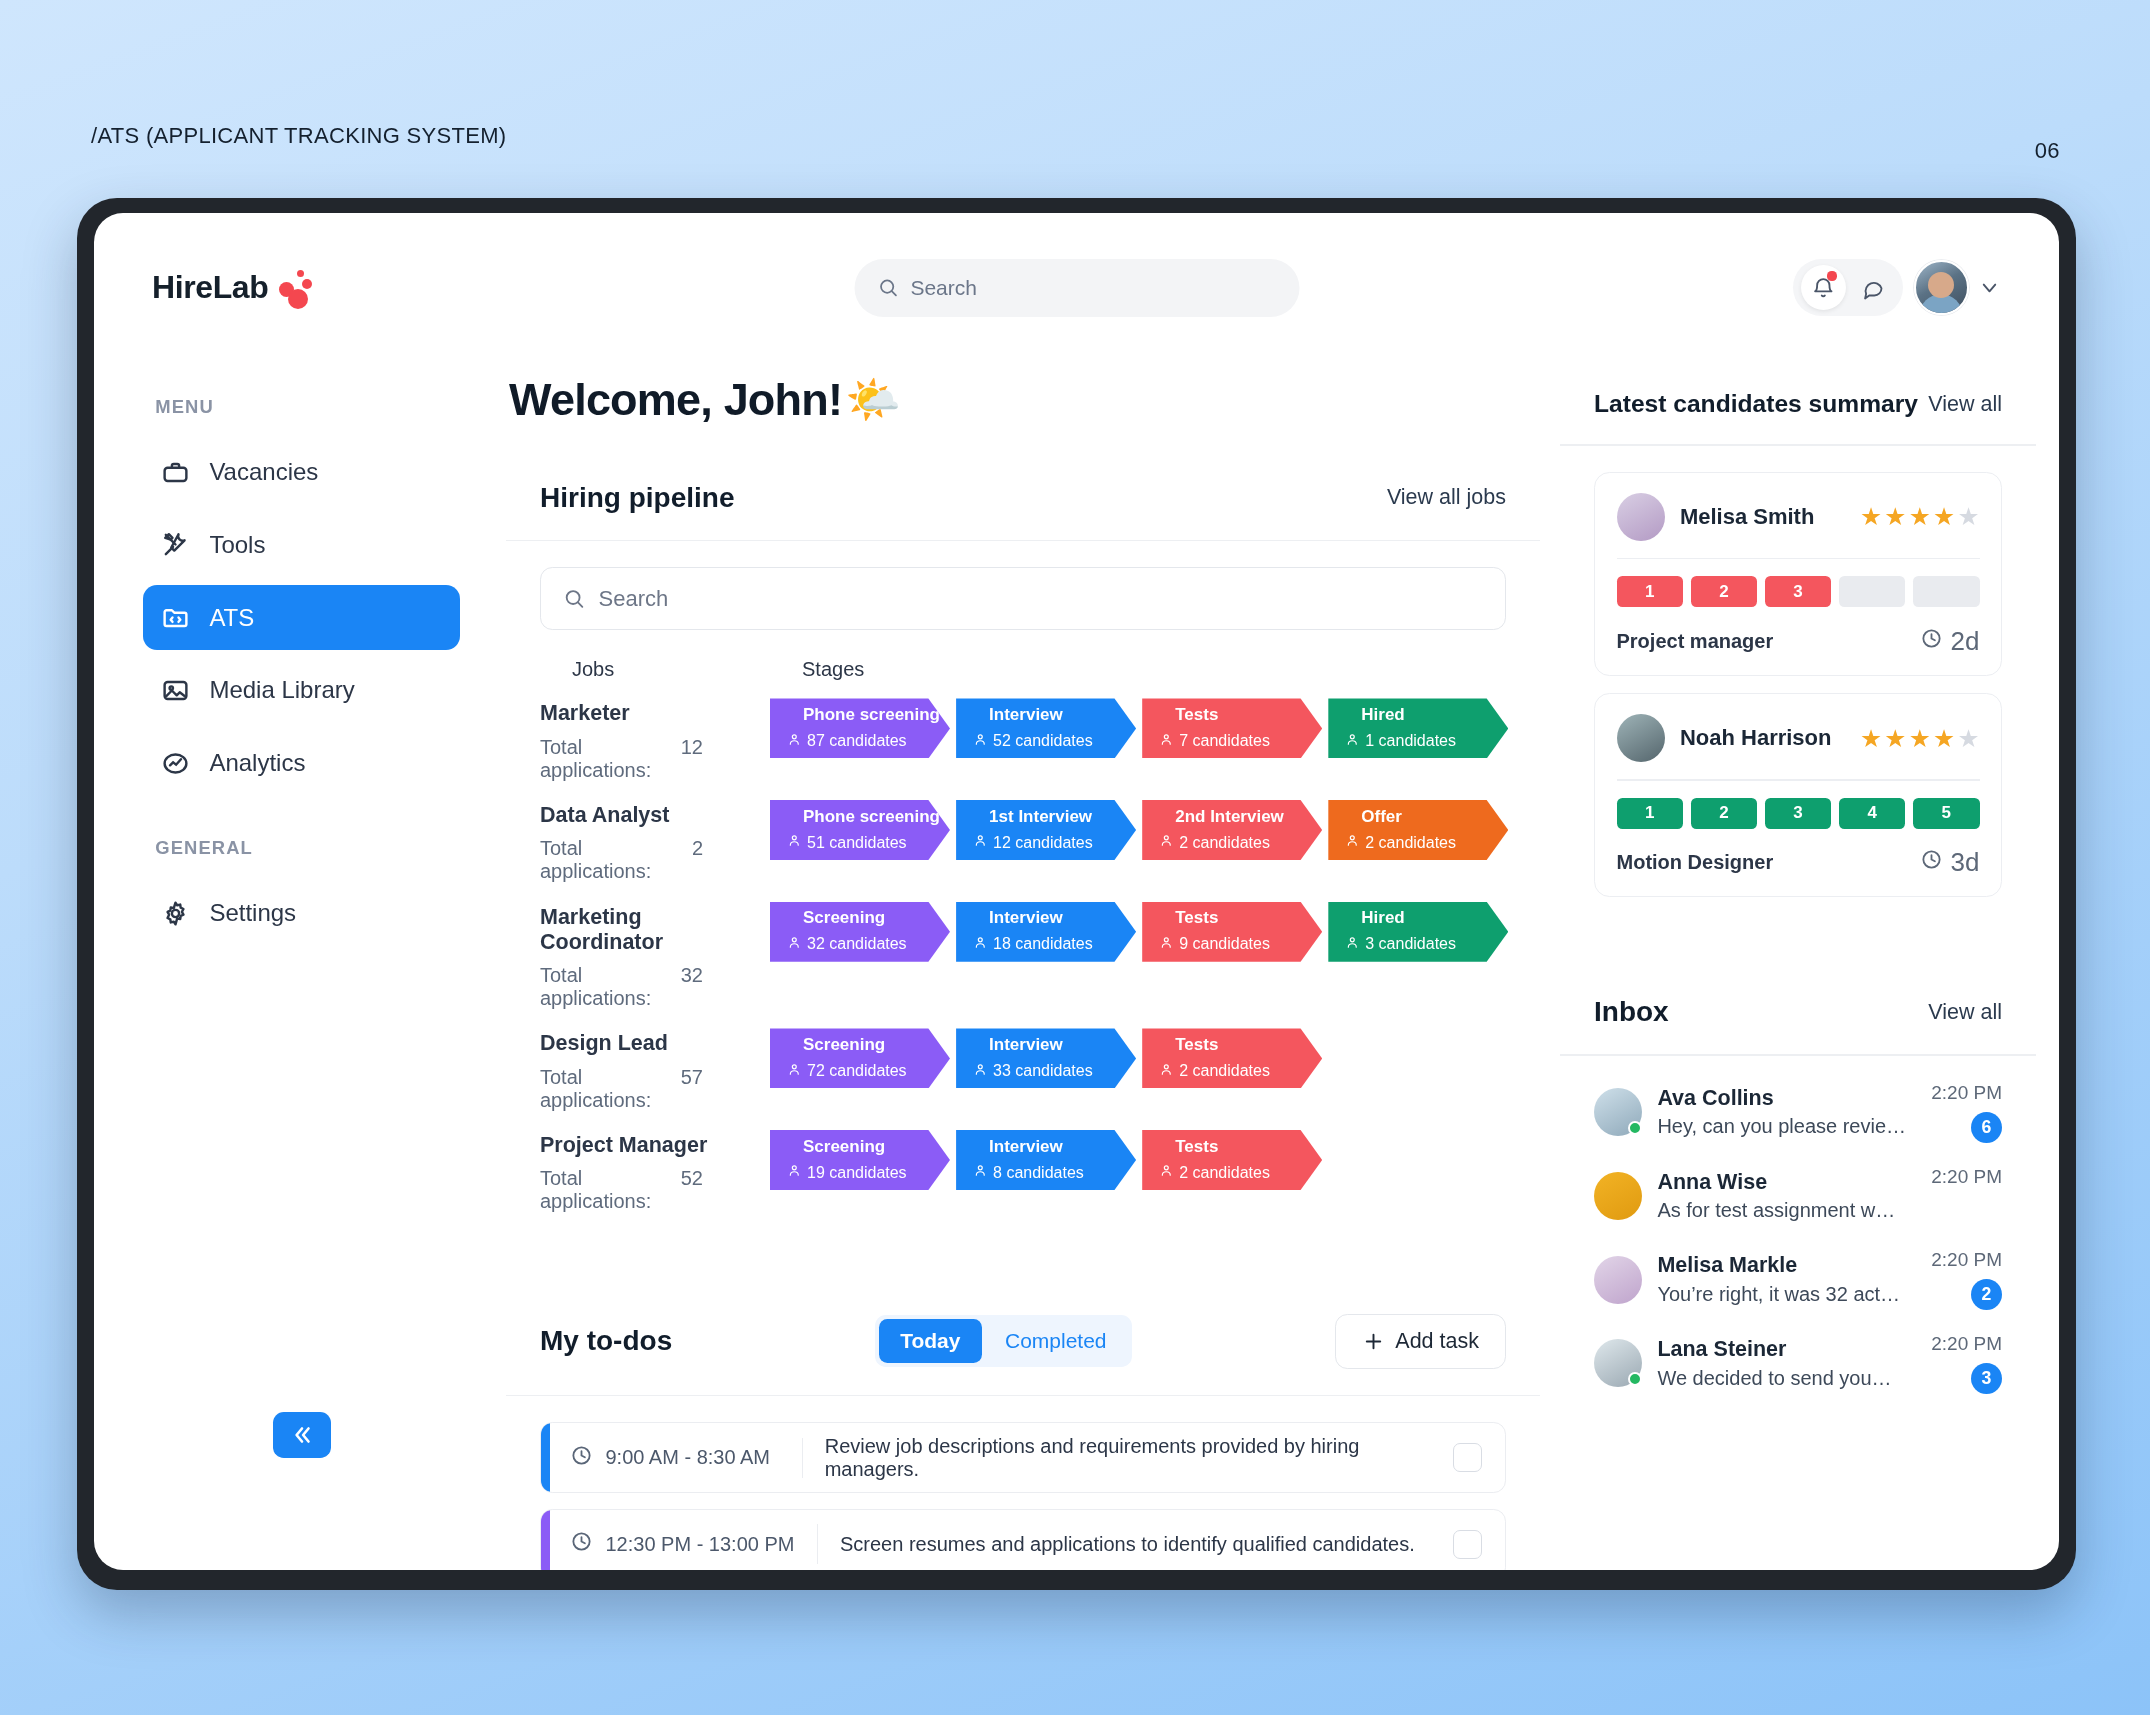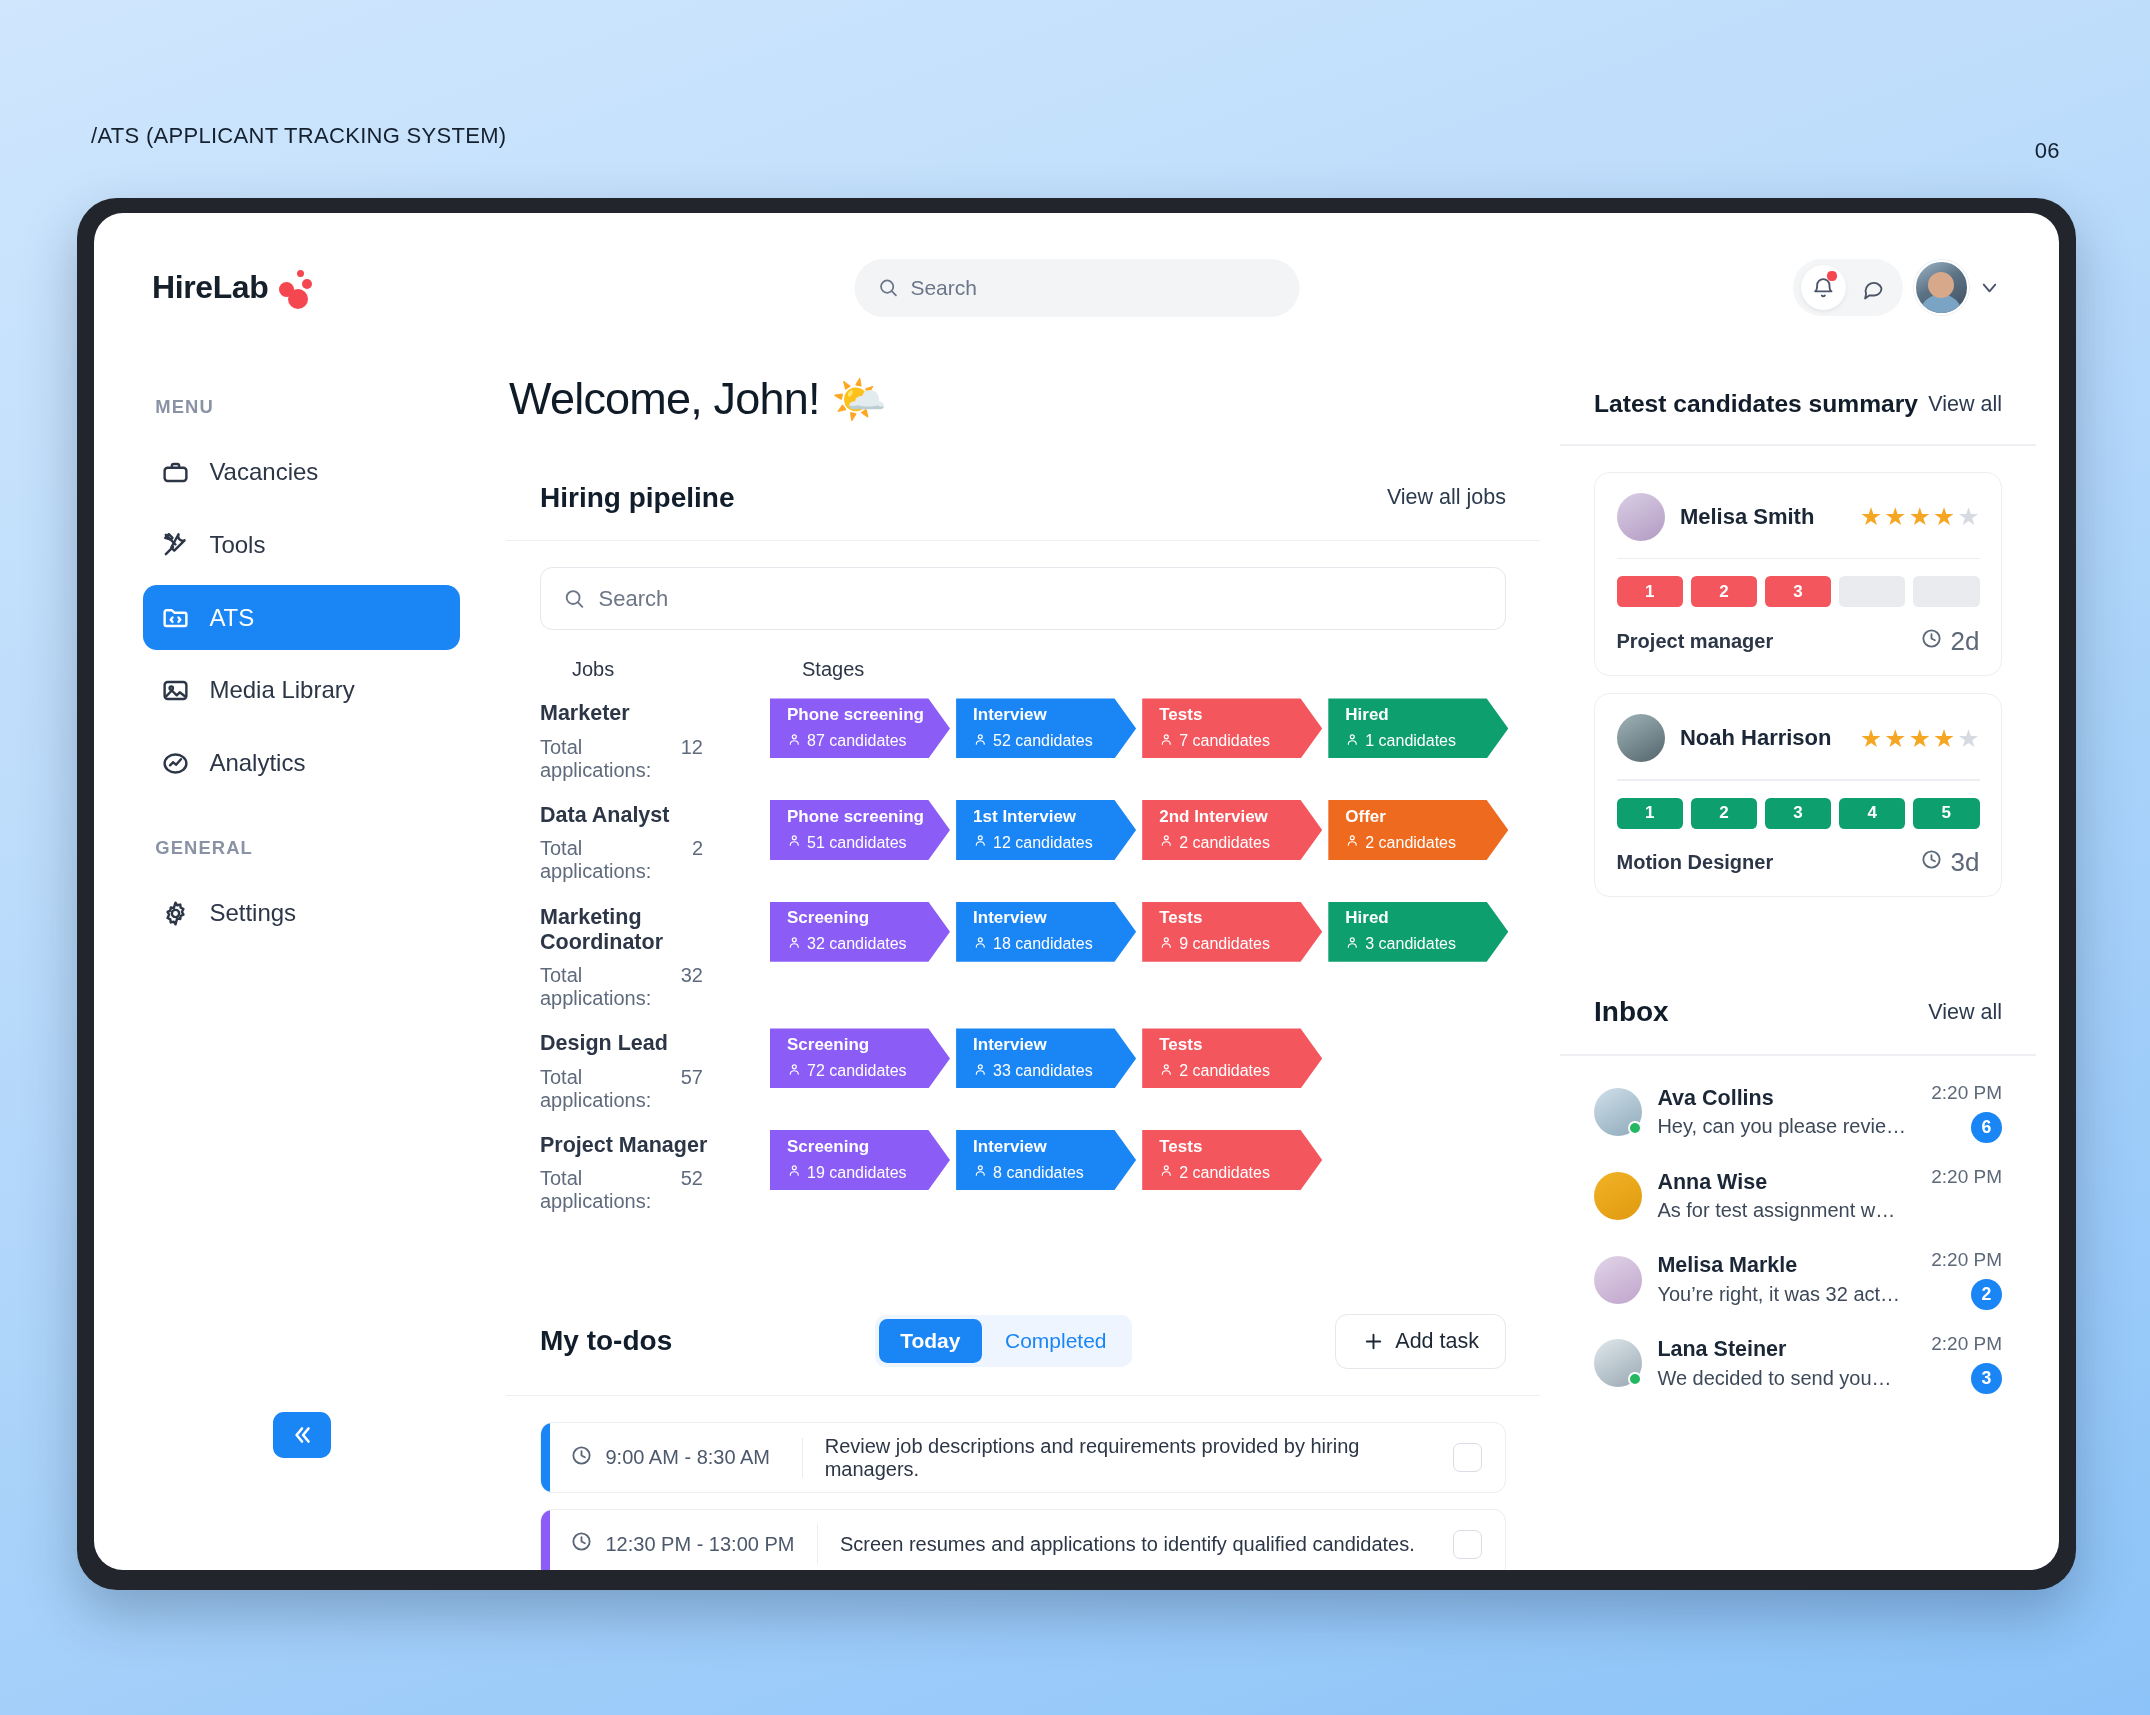--- a/index.html
+++ b/index.html
@@ -129,22 +129,22 @@
   .collapse-wrap { margin-top: auto; display: flex; justify-content: center; padding-bottom: 92px; }
   .collapse-btn {
     width: 58px; height: 46px; border-radius: 10.8px; background: #1a85f5;
     display: flex; align-items: center; justify-content: center; cursor: pointer;
     border: none;
   }
 
   
   .center-col { flex: 1; display: flex; flex-direction: column; gap: 20px; min-width: 0; }
   .page-title {
-    font-size: 45px; font-weight: 400; color: #101b28;
-    letter-spacing: -0.8px; display: flex; align-items: flex-start; gap: 12px;
+    font-size: 45px; font-weight: 700; color: #101b28;
+    letter-spacing: -0.8px; display: flex; align-items: center; gap: 3px;
     margin: 14px 0 4.6px 3.1px;
   }
   .card {
     background: #ffffff; border-radius: 20px; padding: 31px 34px;
   }
   .card-head {
     display: flex; align-items: center; justify-content: space-between;
     padding-bottom: 26px;
   }
   .card-title { font-size: 28px; font-weight: 700; color: #111d2b; }
@@ -171,21 +171,21 @@
     font-size: 20px; color: #5f6b7d;
     display: flex; justify-content: space-between; width: 163px;
   }
   .stages { display: flex; flex: 1; }
   .chip {
     height: 60px; width: 180px; flex: 0 0 180px;
     position: relative; color: #fff; margin-right: 6.1px;
     padding: 7.7px 0 0 17px;
     clip-path: polygon(0 0, 88% 0, 100% 50%, 88% 100%, 0 100%);
   }
-  .chip-title { font-size: 17px; font-weight: 700; line-height: 1.1; }
+  .chip-title { font-size: 17px; font-weight: 700; line-height: 1.1; margin-left: 16px; }
   .chip-sub {
     font-size: 16px; display: flex; align-items: center; gap: 5.4px; margin-top: 7px;
   }
   .chip-sub svg { width: 14.6px; height: 14.6px; }
 
   
   .toggle-group {
     background: #eef5fe; border-radius: 10.8px; display: flex; padding: 3.8px; gap: 1.5px;
   }
   .toggle-btn {

